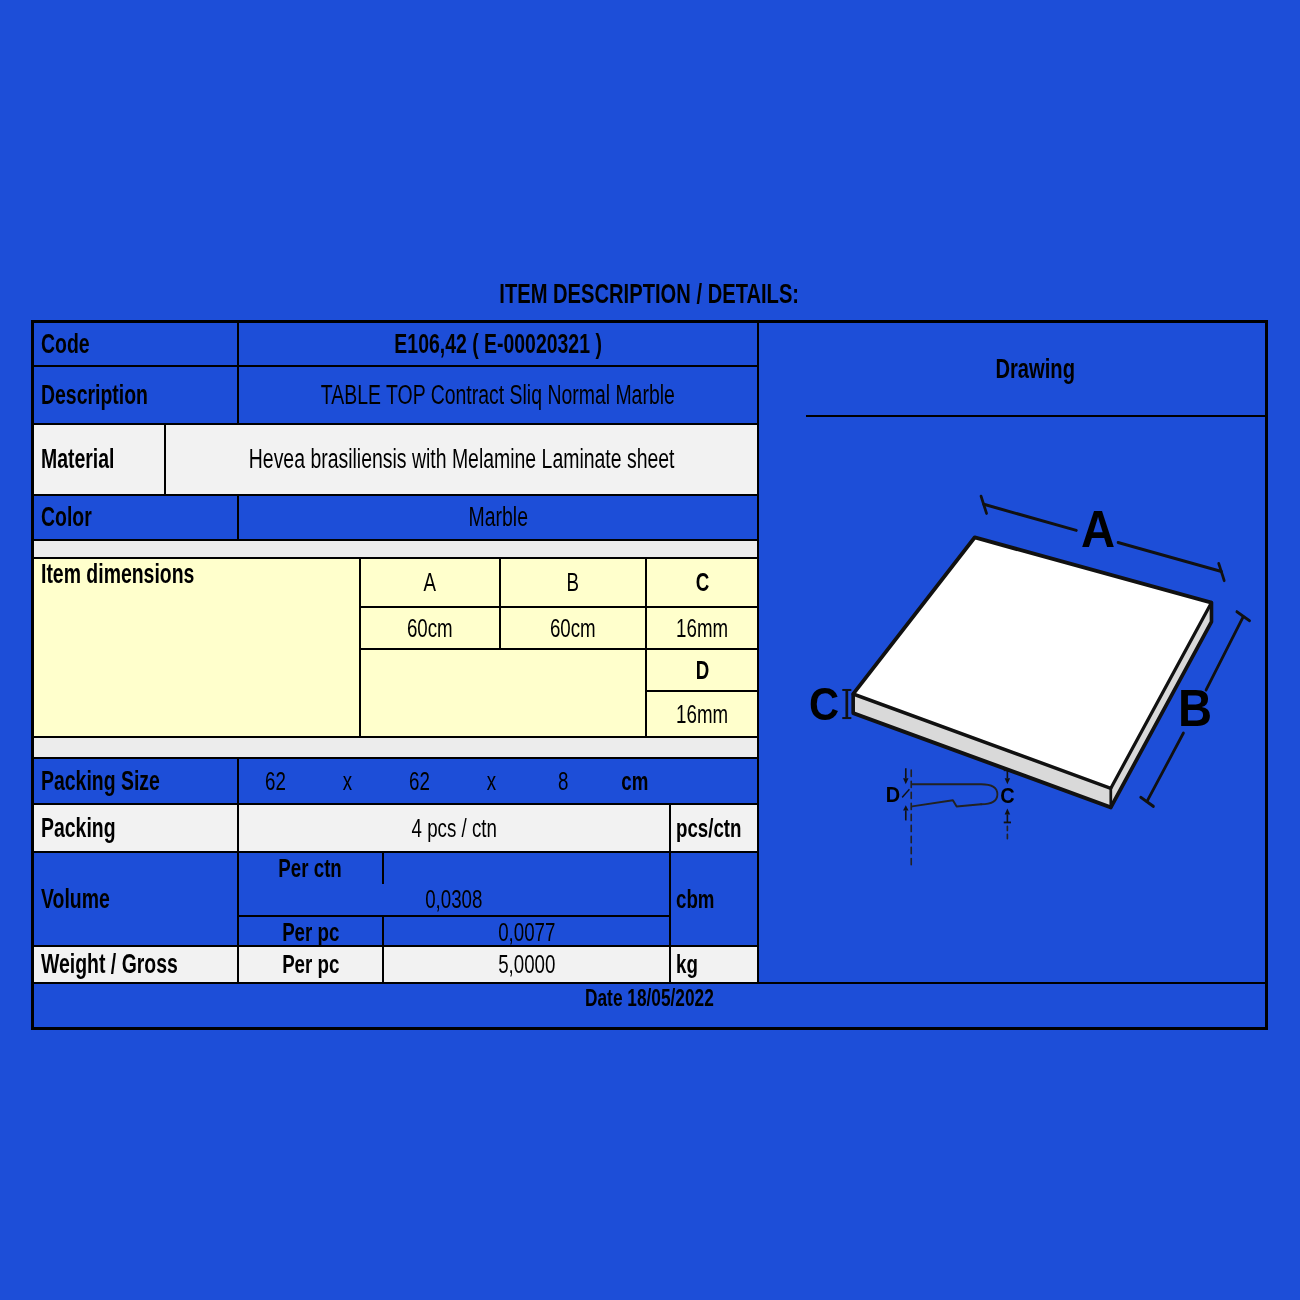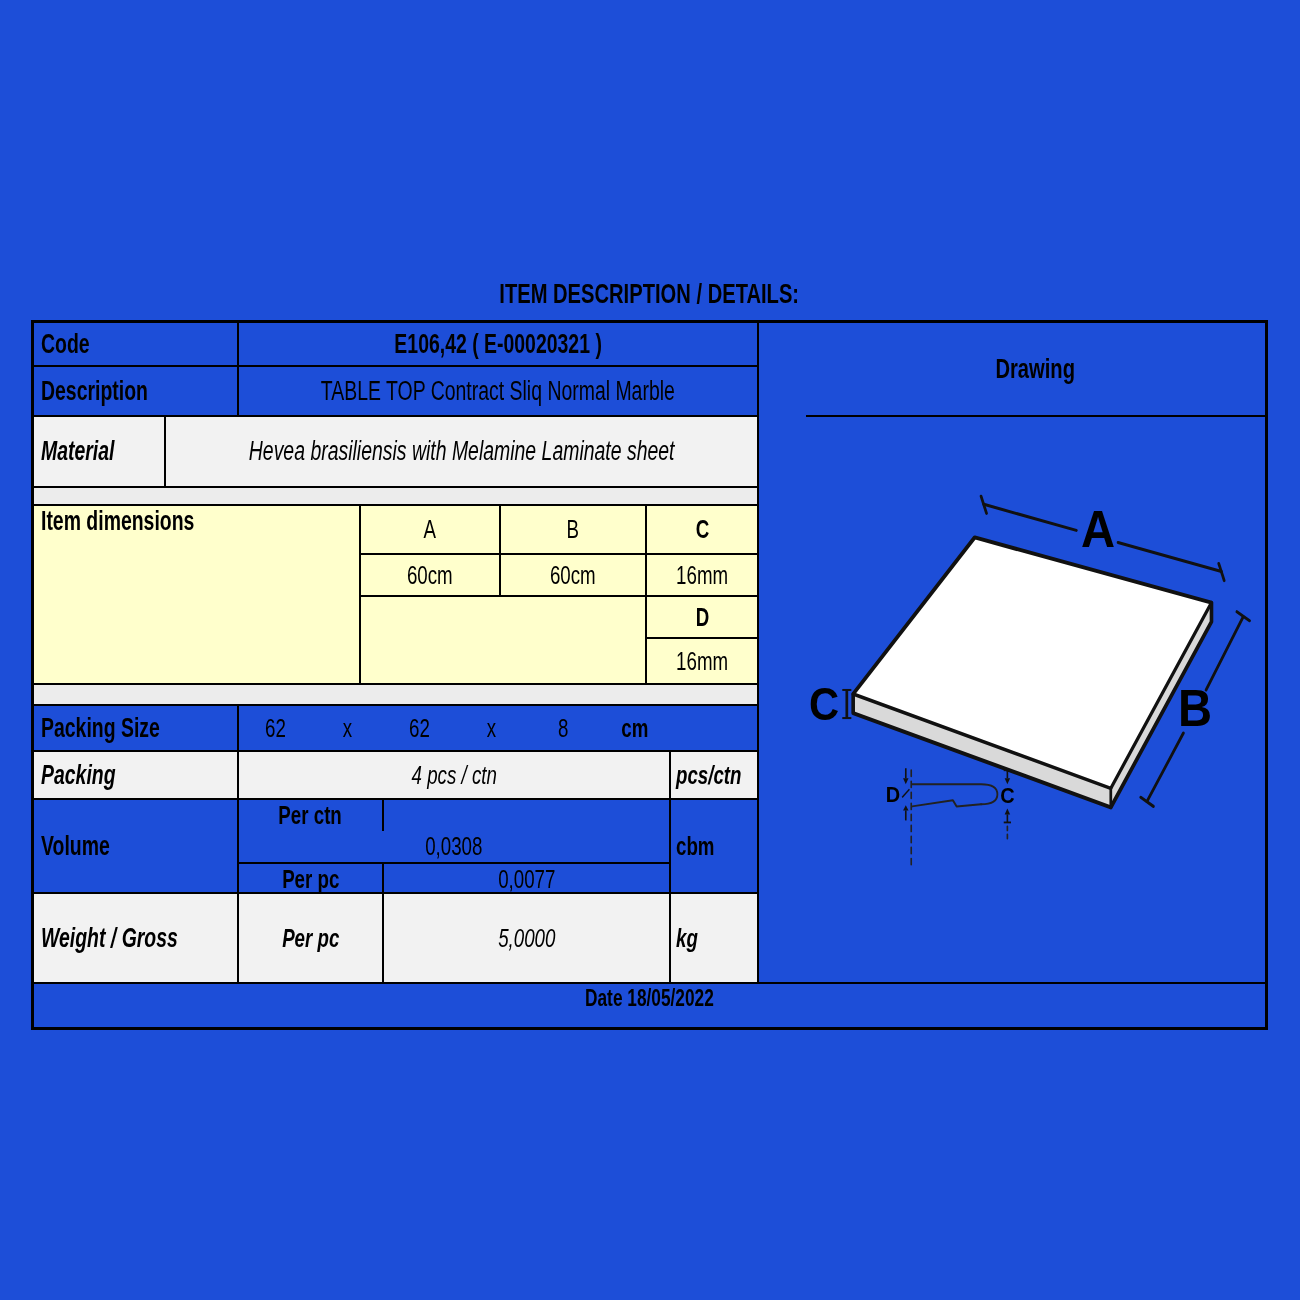--- a/index.html
+++ b/index.html
@@ -17,26 +17,26 @@
               border:3px solid #000;box-sizing:border-box;display:flex;flex-direction:column;}
   .upper{flex:1;display:flex;border-bottom:2px solid #000;min-height:0;gap:47px;}
   .left-pane{width:725px;border-right:2px solid #000;box-sizing:border-box;
              display:flex;flex-direction:column;font-size:27px;}
   .right-pane{flex:1;display:flex;flex-direction:column;min-width:0;}
 
   .row{display:flex;box-sizing:border-box;border-bottom:2px solid #000;align-items:stretch;}
   .lbl{width:205px;box-sizing:border-box;border-right:2px solid #000;display:flex;
        align-items:center;padding-left:7px;font-weight:bold;}
   .val{flex:1;display:flex;align-items:center;justify-content:center;}
-  .gray{background:#F2F2F2;font-style:italic;}
+  .gray{background:#F2F2F2;}
   .spacer{height:16px;background:#ECECEC;border-bottom:2px solid #000;}
   .spacer2{height:19px;background:#ECECEC;border-bottom:2px solid #000;}
 
   .r-code{height:44px;}
-  .r-desc{height:50px;text-align:right;}
+  .r-desc{height:58px;text-align:right;}
   .r-mat{height:71px;}
   .r-color{height:45px;}
 
   .dims{height:179px;background:#FFFFCC;display:flex;box-sizing:border-box;border-bottom:2px solid #000;font-size:26px;}
   .dims-label{width:327px;box-sizing:border-box;border-right:2px solid #000;display:flex;
               align-items:flex-start;padding-left:7px;font-weight:bold;font-size:27px;}
   .dims-grid{flex:1;display:flex;flex-direction:column;min-width:0;}
   .drow{display:flex;box-sizing:border-box;}
   .drow1{height:49px;border-bottom:2px solid #000;}
   .drow2{height:42px;border-bottom:2px solid #000;}
@@ -109,20 +109,28 @@
 
         <div class="row r-mat gray">
           <div class="lbl">
               <span class="t tl">Material</span>
             </div>
           <div class="val">
               <span class="t">Hevea brasiliensis with Melamine Laminate sheet</span>
             </div>
         </div>
 
+        <div class="row r-color">
+          <div class="lbl">
+              <span class="t tl">Color</span>
+            </div>
+          <div class="val">
+              <span class="t">Marble</span>
+            </div>
+        </div>
 
         <div class="spacer"></div>
 
         <div class="dims">
           <div class="dims-label">
               <span class="t tl">Item dimensions</span>
             </div>
           <div class="dims-grid">
             <div class="drow drow1">
               <div class="dc dc-a">

